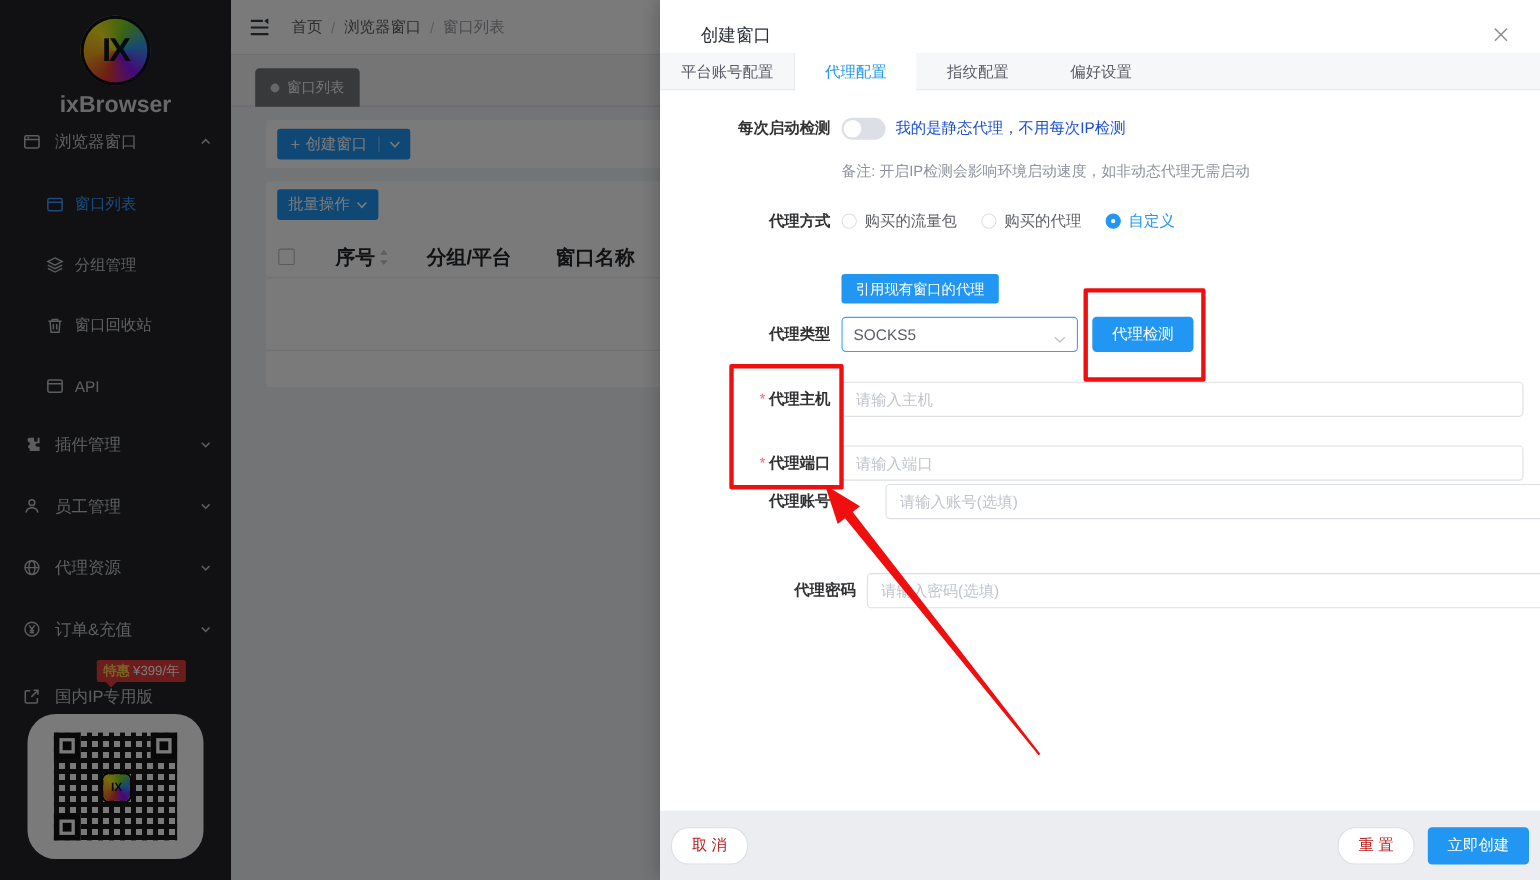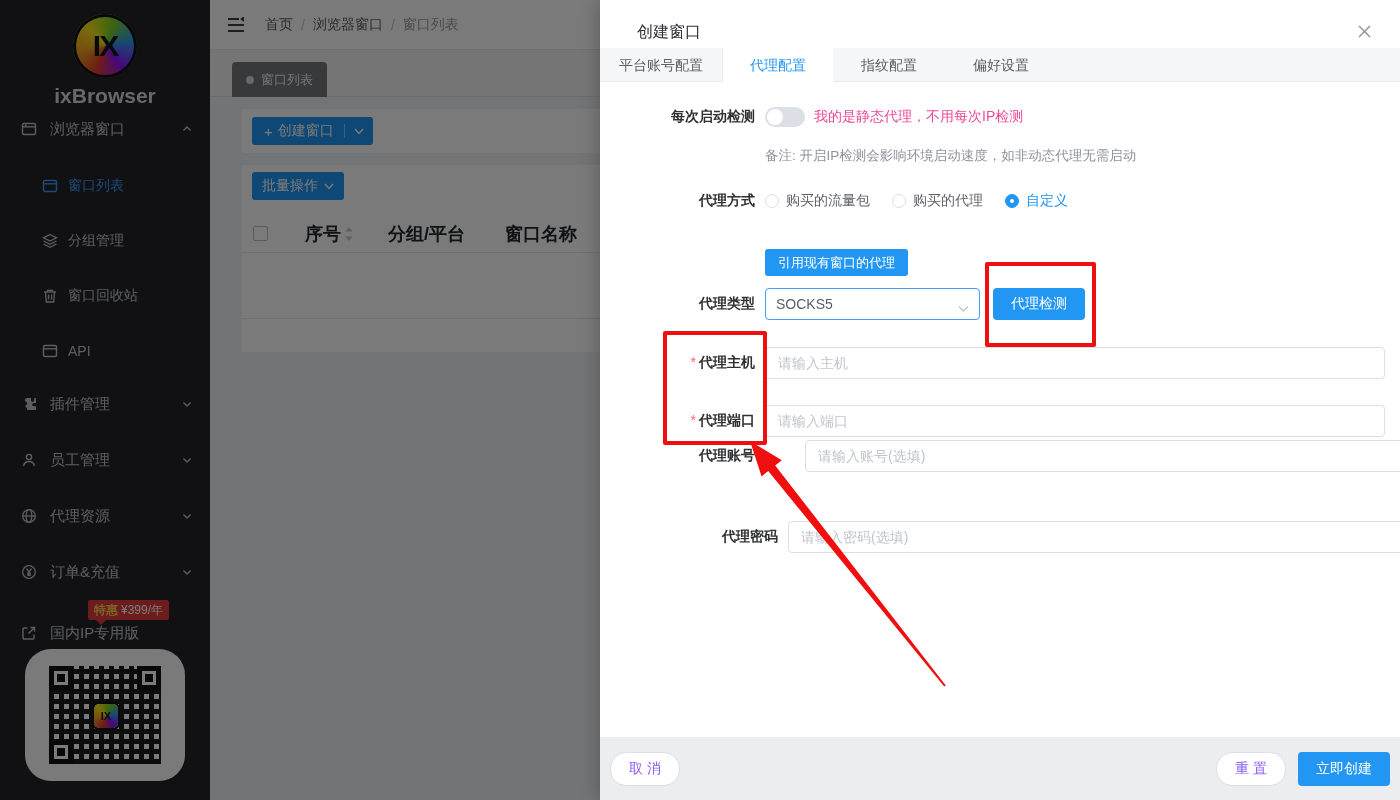--- a/index.html
+++ b/index.html
@@ -92,39 +92,39 @@
   .dtab2 { width:110px; } .dtab3 { width:112px; } .dtab4 { width:112px; }
   .dtab.active { background:#fff; color:#2196f3; height:35px; }
 
   .frow { position:absolute; left:0; width:100%; display:flex; align-items:center; }
   .flabel { width:155px; text-align:right; font-weight:bold; color:#303133; flex:0 0 155px; }
   .flabel .req { color:#f56c6c; font-weight:normal; margin-right:3px; }
   .fctrl { margin-left:10px; display:flex; align-items:center; }
 
   .toggle { width:40px; height:20px; border-radius:10px; background:#dcdfe6; position:relative; cursor:pointer; flex:0 0 40px; }
   .toggle .knob { position:absolute; left:2px; top:2px; width:16px; height:16px; background:#fff; border-radius:50%; }
-  .toggle-text { margin-left:9px; color:#ec4899;text-align:center; }
+  .toggle-text { margin-left:9px; color:#1d4ed8;text-align:center; }
   .note-text { position:absolute; left:165px; top:147px; color:#8d929c; font-size:13.5px; }
 
   .radio { display:flex; align-items:center; margin-right:22px; cursor:pointer; color:#606266; }
   .radio .rdot { width:14px; height:14px; border-radius:50%; border:1px solid #dcdfe6; background:#fff; margin-right:7px; flex:0 0 14px; }
   .radio.checked { color:#2196f3; }
   .radio.checked .rdot { border-color:#2196f3; background:#2196f3; position:relative; }
   .radio.checked .rdot:after { content:""; position:absolute; left:4px; top:4px; width:4px; height:4px; border-radius:50%; background:#fff; }
 
   .quote-btn { position:absolute; left:165px; top:249px; height:27px; padding:0 13px; font-size:13px; border-radius:3px; }
   .select { position:relative; width:215px; height:32px; border:1px solid #409eff; border-radius:4px; background:#fff; display:flex; align-items:center; padding:0 10px; color:#5a5e66; cursor:pointer; }
   .select .sel-caret { position:absolute; right:10px; top:11px; color:#c0c4cc; }
   .check-btn { position:absolute; left:393px; top:288px; width:92px; height:32px; font-size:14px; border-radius:4px; }
 
   .tinput { height:32px; width:620px; border:1px solid #dcdfe6; border-radius:4px; padding:0 12px; font-size:14px; color:#303133; background:#fff; font-family:inherit; }
   .tinput::placeholder { color:#c0c4cc; }
 
   .dfooter { position:absolute; left:0; top:737px; width:100%; height:63px; background:#ebedf0; display:flex; align-items:center; padding:0 10px; }
-  .btn-plain { height:34px; padding:0 18px; background:#fff; border:1px solid #dcdfe6; border-radius:16px; color:#8b5cf6; font-size:14px; cursor:pointer; font-family:inherit; }
+  .btn-plain { height:34px; padding:0 18px; background:#fff; border:1px solid #dcdfe6; border-radius:16px; color:#b91c1c; font-size:14px; cursor:pointer; font-family:inherit; }
   .cancel-btn { margin-left:0; }
   .reset-btn { margin-left:auto; }
   .submit-btn { height:34px; padding:0 18px; margin-left:12px; border-radius:4px; font-size:14px; }
 
   .anno-box { position:absolute; border:4px solid #ef0f0f; border-radius:2px; pointer-events:none; z-index:60; }
   .anno-box-labels { left:63px; top:331px; width:104px; height:114px; }
   .anno-box-btn { left:385px; top:262px; width:111px; height:85px; }
   .anno-arrow { position:absolute; left:0; top:0; width:800px; height:800px; pointer-events:none; z-index:61; }
 </style>
 </head>

